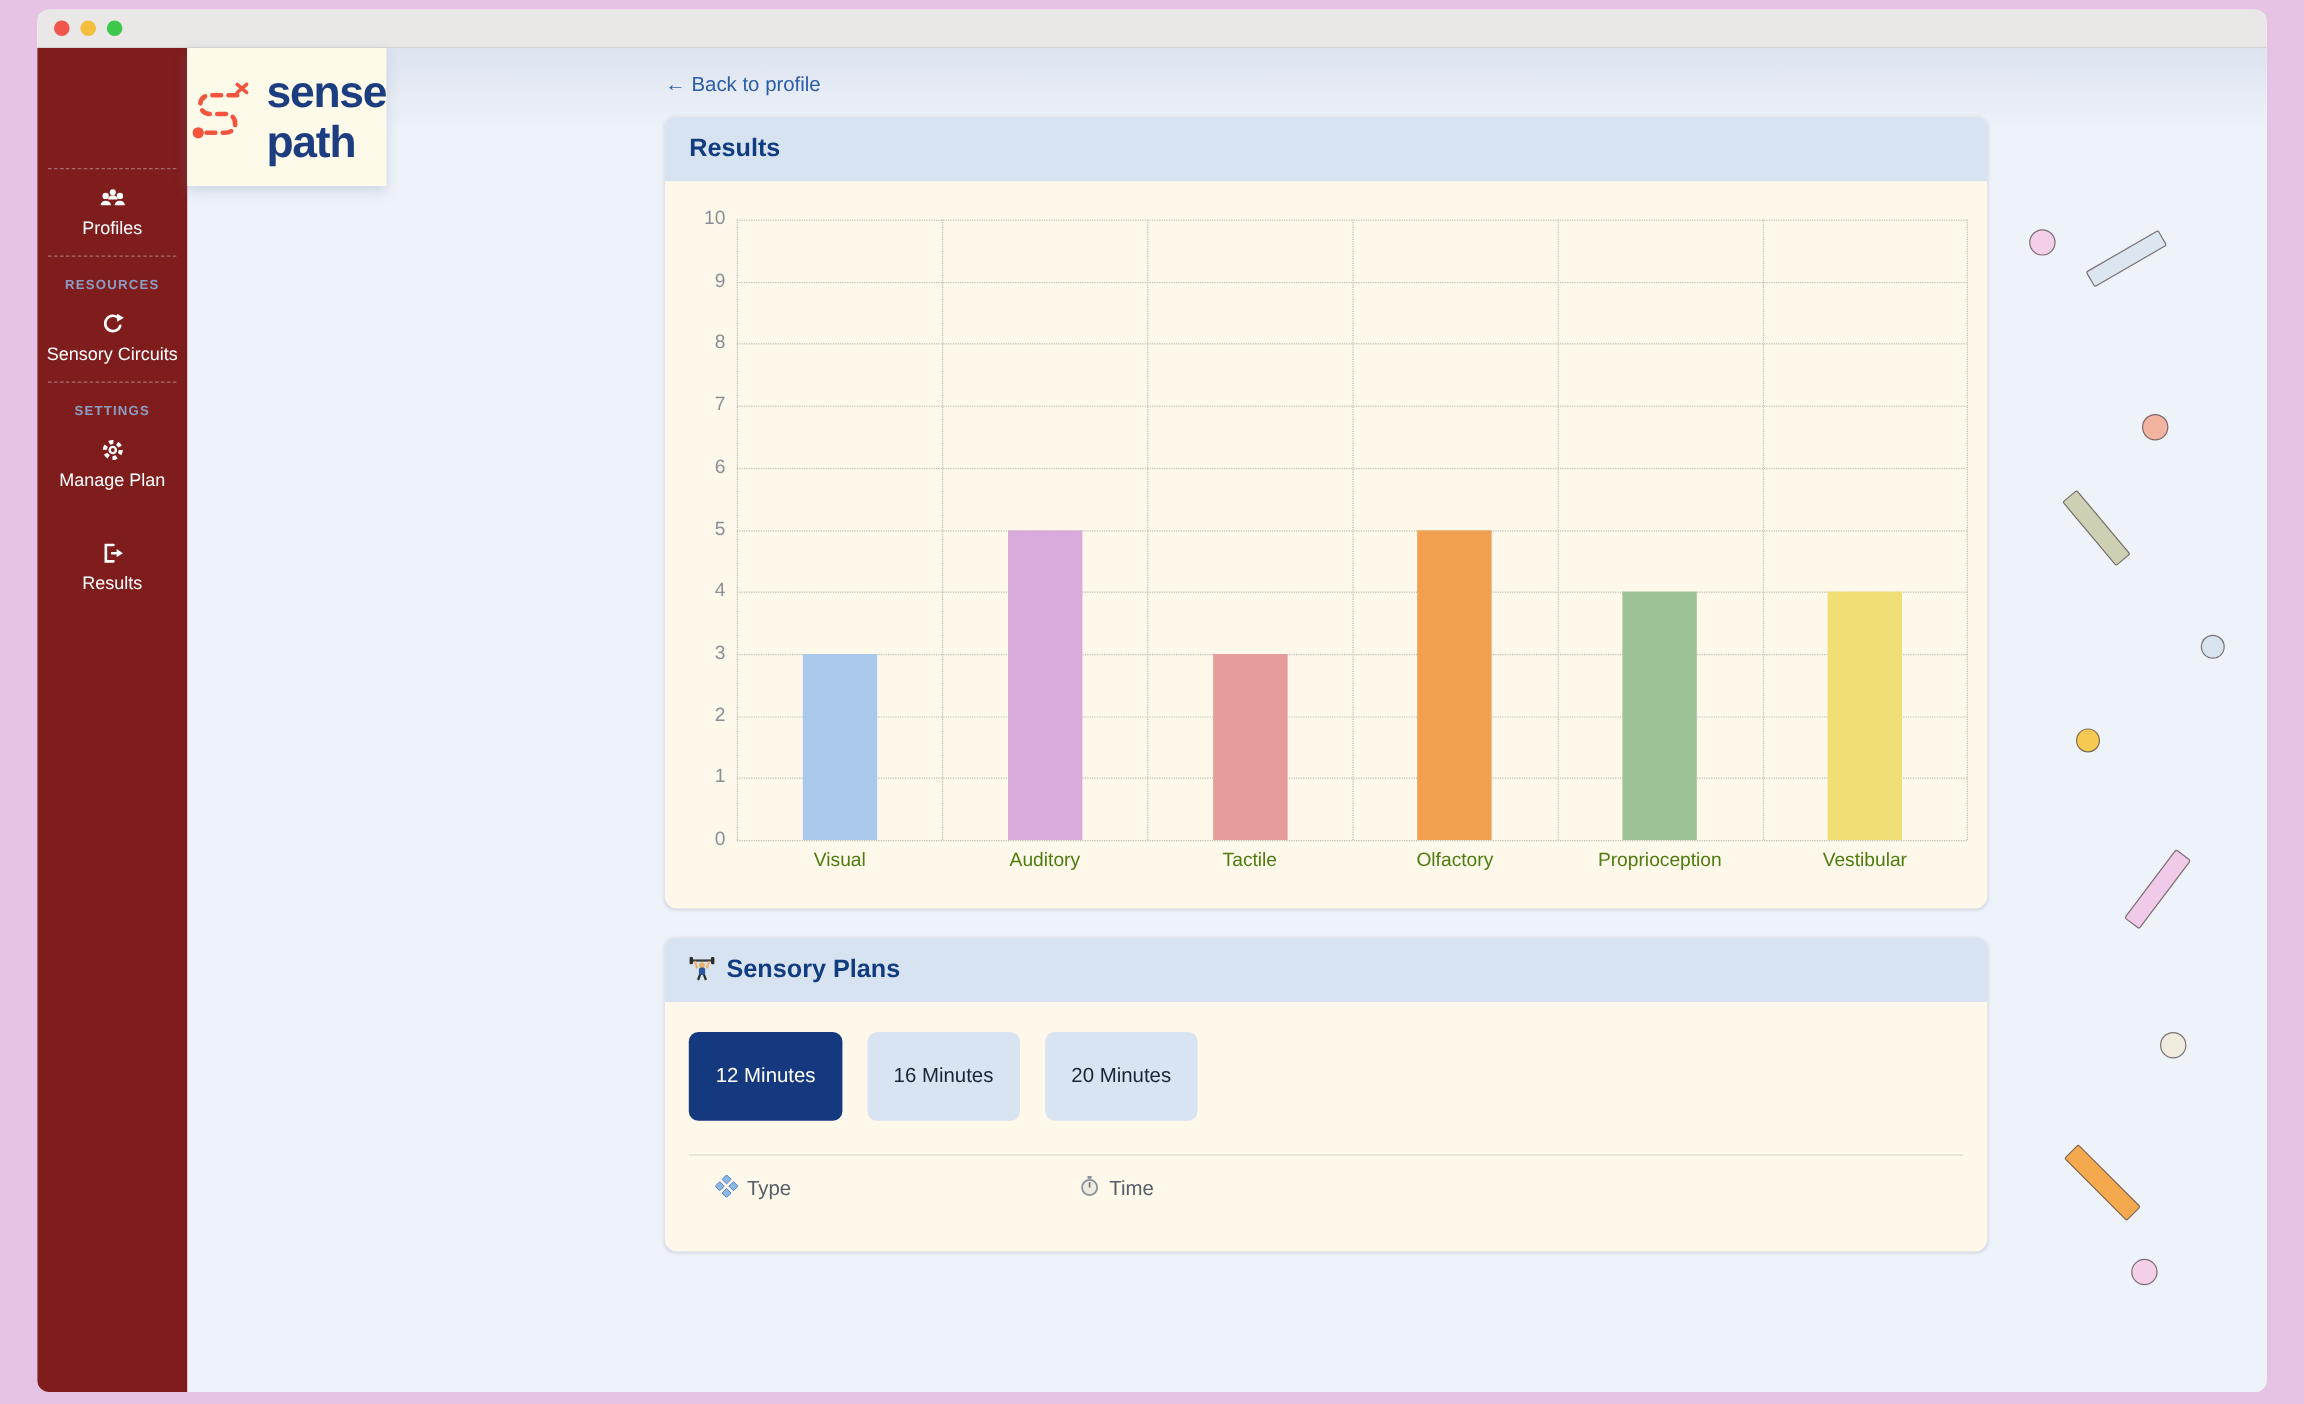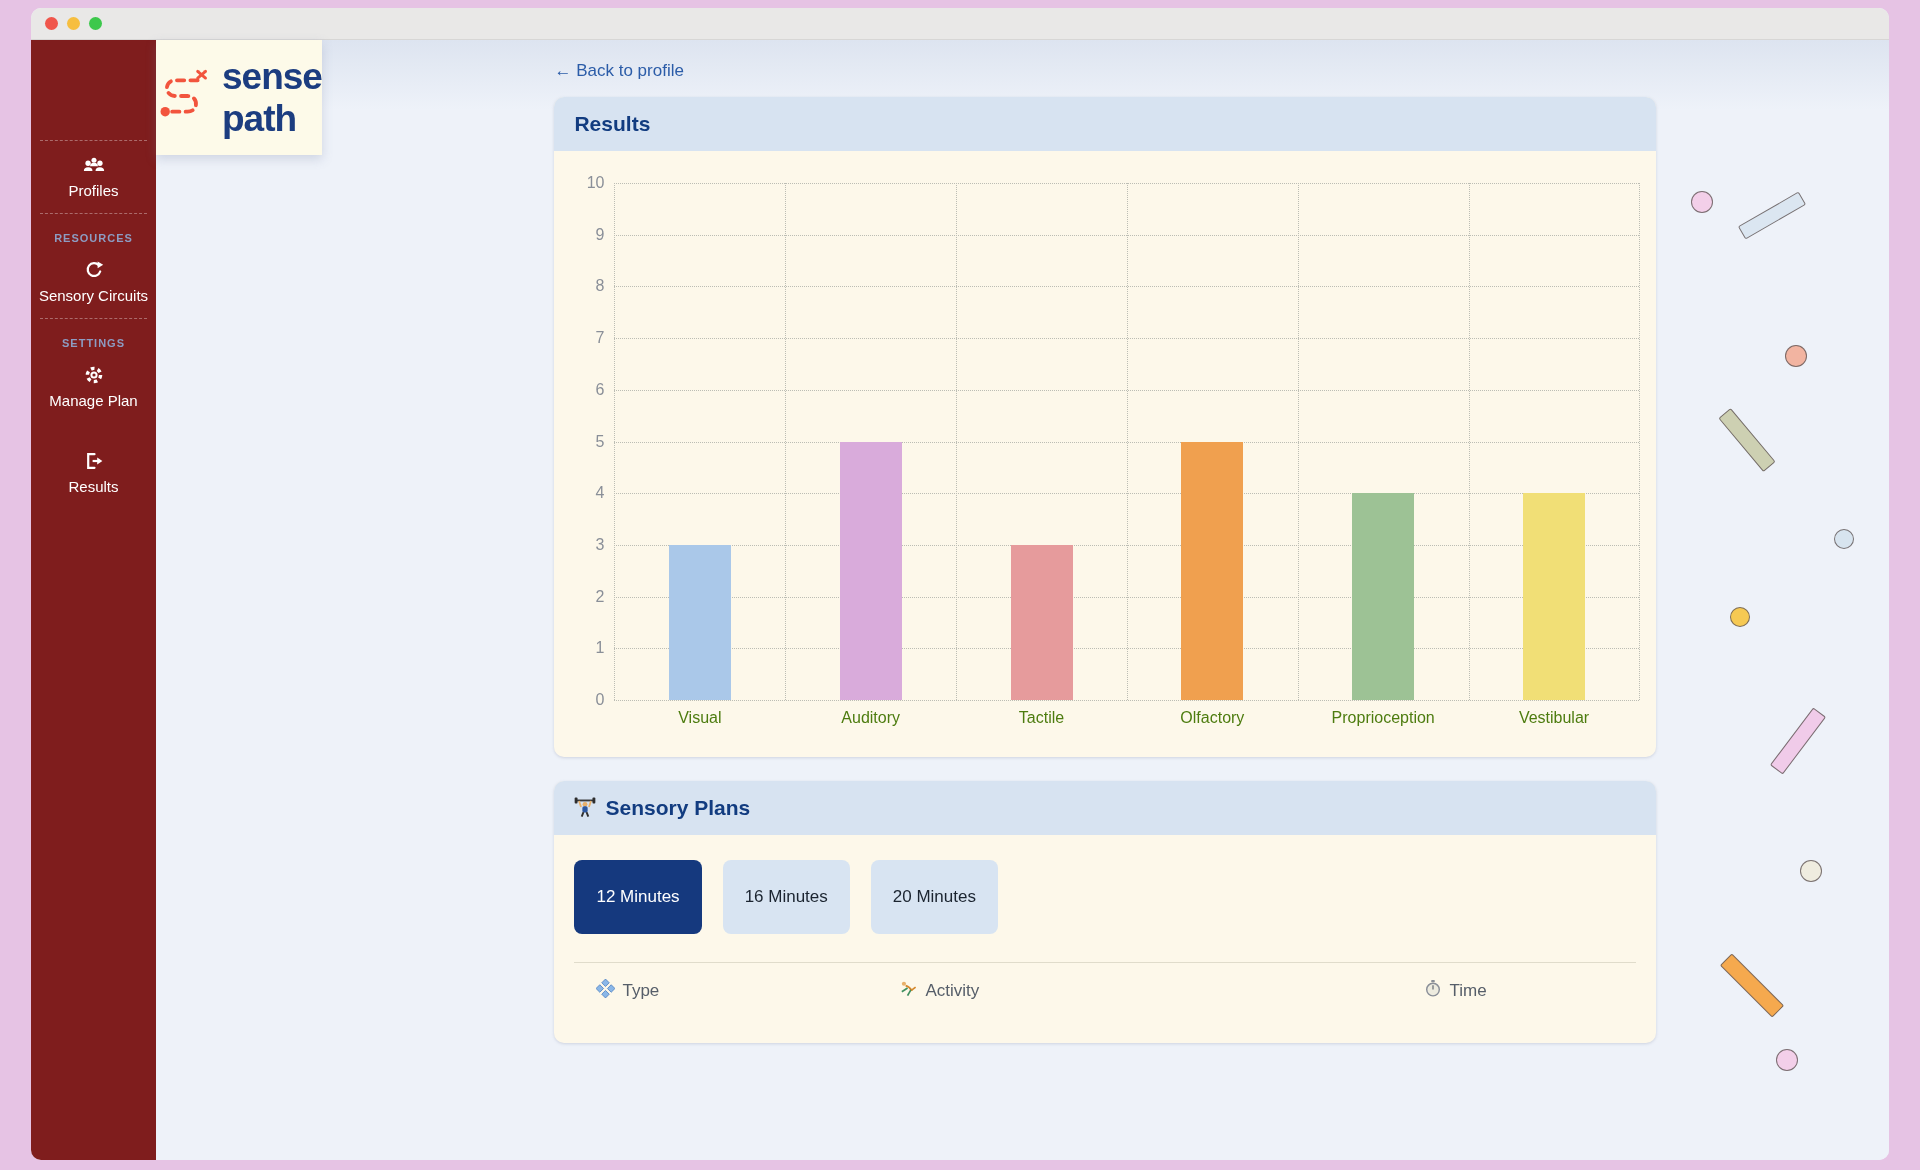--- a/index.html
+++ b/index.html
@@ -252,32 +252,20 @@
                       <g fill="#8ab7e8" stroke="#4d7fc0" stroke-width="0.8">
                         <rect x="7.2" y="1.2" width="5.6" height="5.6" transform="rotate(45 10 4)"></rect>
                         <rect x="1.2" y="7.2" width="5.6" height="5.6" transform="rotate(45 4 10)"></rect>
                         <rect x="13.2" y="7.2" width="5.6" height="5.6" transform="rotate(45 16 10)"></rect>
                         <rect x="7.2" y="13.2" width="5.6" height="5.6" transform="rotate(45 10 16)"></rect>
                       </g>
                     </svg>
                   </span>
                   <span>Type</span>
                 </div>
-                <div class="th th-activity">
-                  <span>
-                    <svg width="19" height="19" viewBox="0 0 20 20">
-                      <circle cx="5.2" cy="5" r="2.2" fill="#e8b06a"></circle>
-                      <path d="M7 7 Q11 8 13.5 12.5" fill="none" stroke="#d4872b" stroke-width="2"></path>
-                      <line x1="3" y1="13.5" x2="9" y2="9.5" stroke="#3f8f5f" stroke-width="1.8"></line>
-                      <line x1="9" y1="17.5" x2="12.5" y2="11.5" stroke="#3f8f5f" stroke-width="1.8"></line>
-                      <line x1="13" y1="12" x2="17.5" y2="8.5" stroke="#d4872b" stroke-width="1.8"></line>
-                    </svg>
-                  </span>
-                  <span>Activity</span>
-                </div>
                 <div class="th th-time">
                   <span>
                     <svg width="18" height="19" viewBox="0 0 20 20">
                       <rect x="8" y="0.6" width="4" height="2.4" rx="0.8" fill="#8a8f98"></rect>
                       <circle cx="10" cy="11.2" r="7" fill="#edebdf" stroke="#8a8f98" stroke-width="1.6"></circle>
                       <line x1="10" y1="11.2" x2="10" y2="6.4" stroke="#6f747c" stroke-width="1.5"></line>
                     </svg>
                   </span>
                   <span>Time</span>
                 </div>

